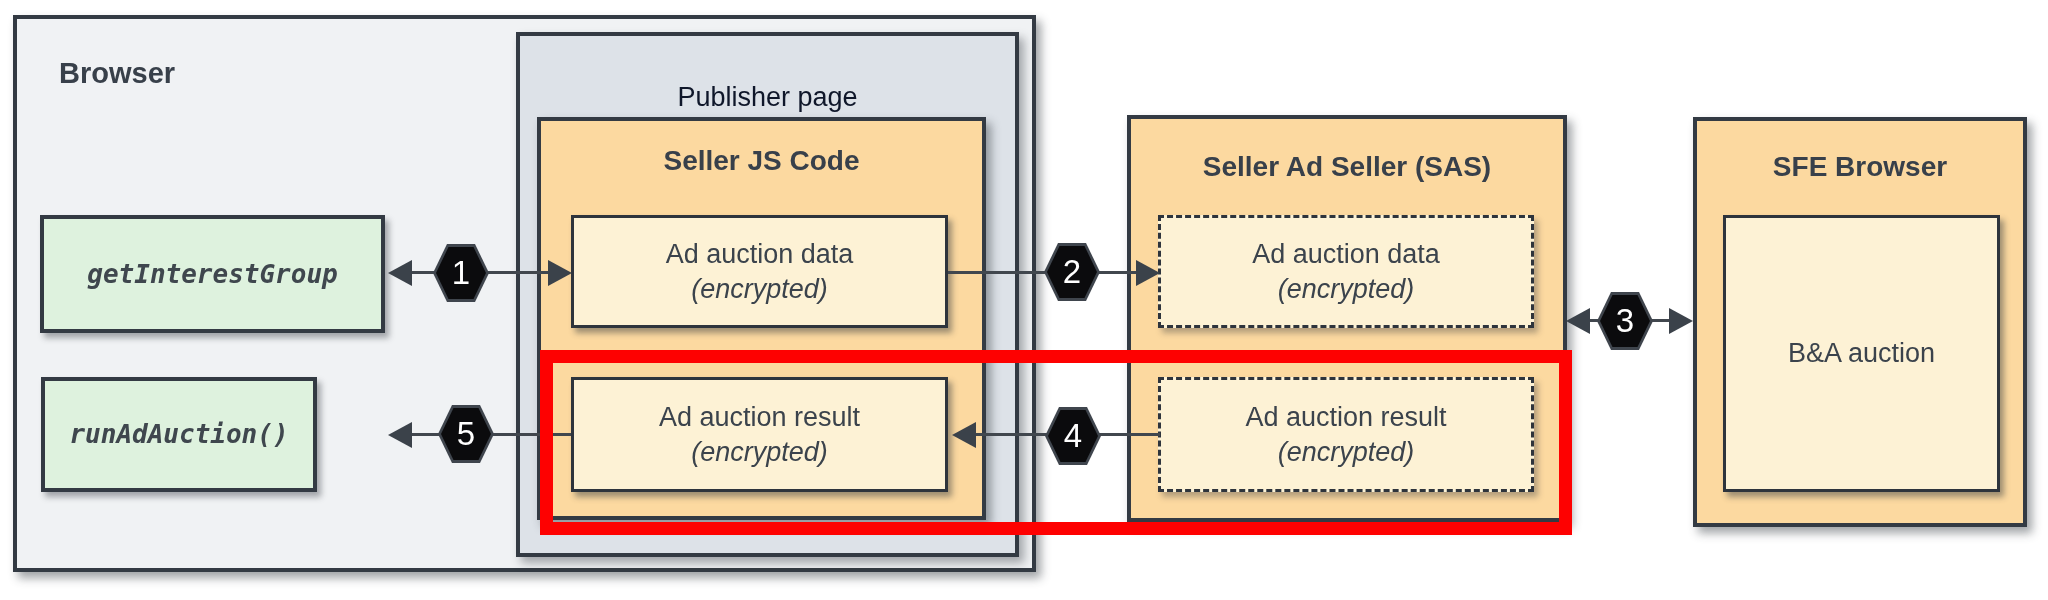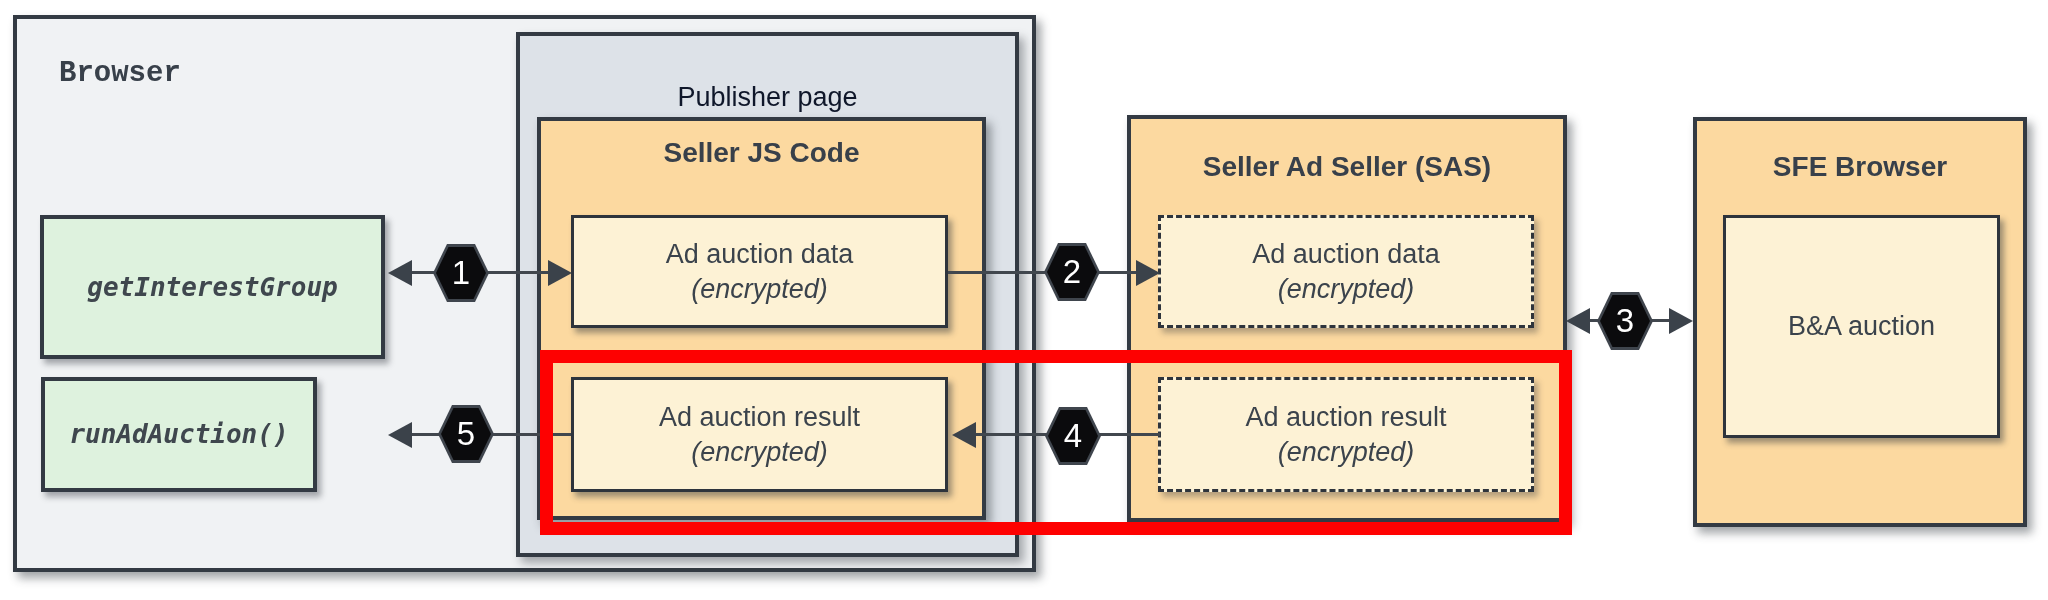--- a/index.html
+++ b/index.html
@@ -18,30 +18,30 @@
   .sas{left:1127px;top:115px;width:440px;height:407px;}
   .sfe{left:1693px;top:117px;width:334px;height:410px;}
   
   .cream{background:#fdf2d5;border:3px solid #2e343c;box-shadow:4px 5px 6px rgba(45,50,58,.45);}
   .dashed{background:#fdf2d5;border:3px dashed #2e343c;box-shadow:4px 5px 6px rgba(45,50,58,.35);}
   .green{background:#def2de;border:4px solid #333a43;box-shadow:4px 5px 6px rgba(45,50,58,.4);}
   .js-data{left:571px;top:215px;width:377px;height:113px;}
   .js-result{left:571px;top:377px;width:377px;height:115px;}
   .sas-data{left:1158px;top:215px;width:376px;height:113px;}
   .sas-result{left:1158px;top:377px;width:376px;height:115px;}
-  .ba-box{left:1723px;top:215px;width:277px;height:223px;}
-  .green1{left:40px;top:215px;width:345px;height:144px;}
+  .ba-box{left:1723px;top:215px;width:277px;height:277px;}
+  .green1{left:40px;top:215px;width:345px;height:118px;}
   .green2{left:41px;top:377px;width:276px;height:115px;}
   
   .ctr{display:flex;flex-direction:column;align-items:center;justify-content:center;text-align:center;}
   .box-label{font-size:27px;line-height:35px;color:#3b434c;}
   .box-label .enc{font-style:italic;}
   .cont-title{position:absolute;left:0;right:0;text-align:center;font-weight:bold;font-size:28px;color:#38404a;}
   .pub-title{position:absolute;left:0;right:0;top:46px;text-align:center;font-size:27px;color:#0f172a;font-weight:normal;}
-  .browser-title{position:absolute;left:42px;top:38px;font-size:29px;font-weight:bold;color:#38404a;font-family:Liberation Mono, monospace;}
+  .browser-title{position:absolute;left:42px;top:38px;font-size:29px;font-weight:bold;color:#38404a;}
   .mono{font-family:"DejaVu Sans Mono",monospace;font-style:italic;font-weight:600;
     font-size:26px;line-height:37px;color:#3f474e;}
   
   .red{left:540px;top:350px;width:1032px;height:185px;border:13px solid #fe0101;z-index:50;}
   
   .line{position:absolute;height:3px;background:#41474e;z-index:30;}
   .ah{position:absolute;width:0;height:0;z-index:30;}
   .ah-left{border-top:13px solid transparent;border-bottom:13px solid transparent;border-right:24px solid #3b424a;}
   .ah-right{border-top:13px solid transparent;border-bottom:13px solid transparent;border-left:24px solid #3b424a;}
   
@@ -60,21 +60,21 @@
 
   <div class="abs browser">
     <div class="browser-title">Browser</div>
   </div>
 
   <div class="abs publisher">
     <div class="pub-title">Publisher page</div>
   </div>
 
   <div class="abs orangebox seller-js">
-    <div class="cont-title" style="top:16px;">Seller JS Code</div>
+    <div class="cont-title" style="top:24px;">Seller JS Code</div>
   </div>
 
   <div class="abs orangebox sas">
     <div class="cont-title" style="top:32px;">Seller Ad Seller (SAS)</div>
   </div>
 
   <div class="abs orangebox sfe">
     <div class="cont-title" style="top:30px;">SFE Browser</div>
   </div>
 

